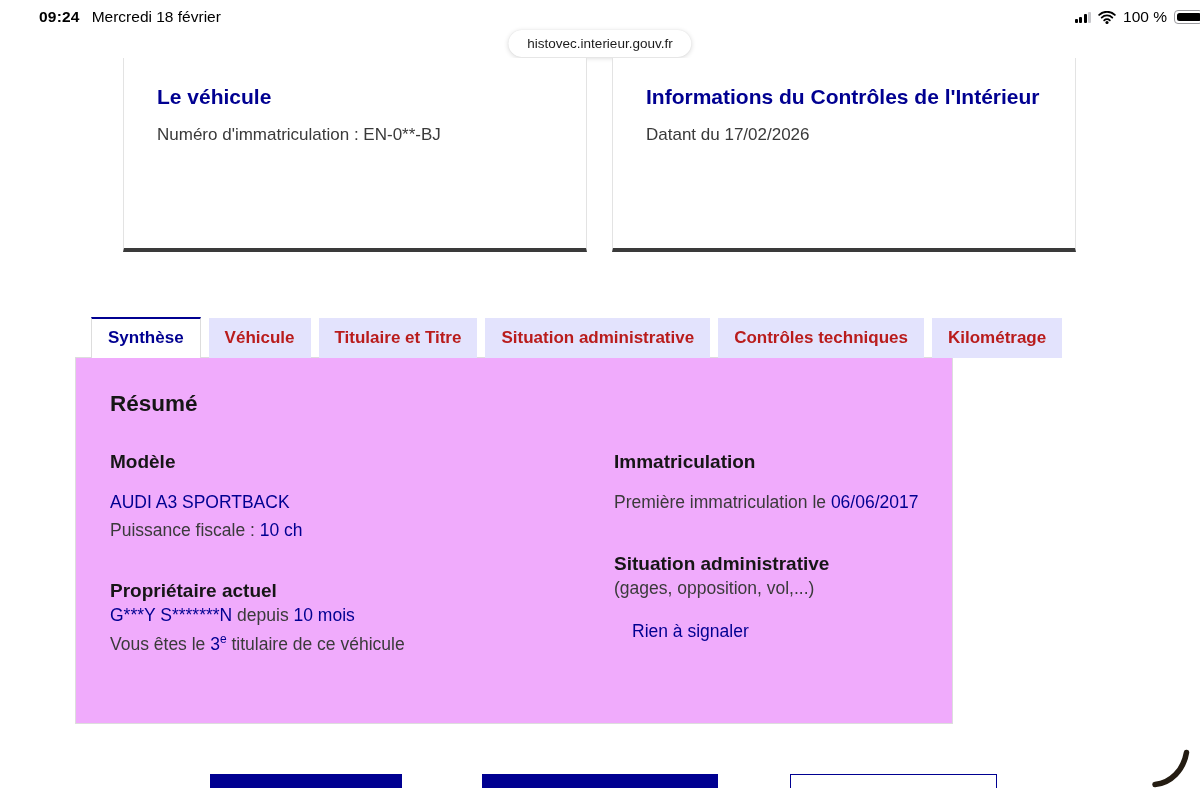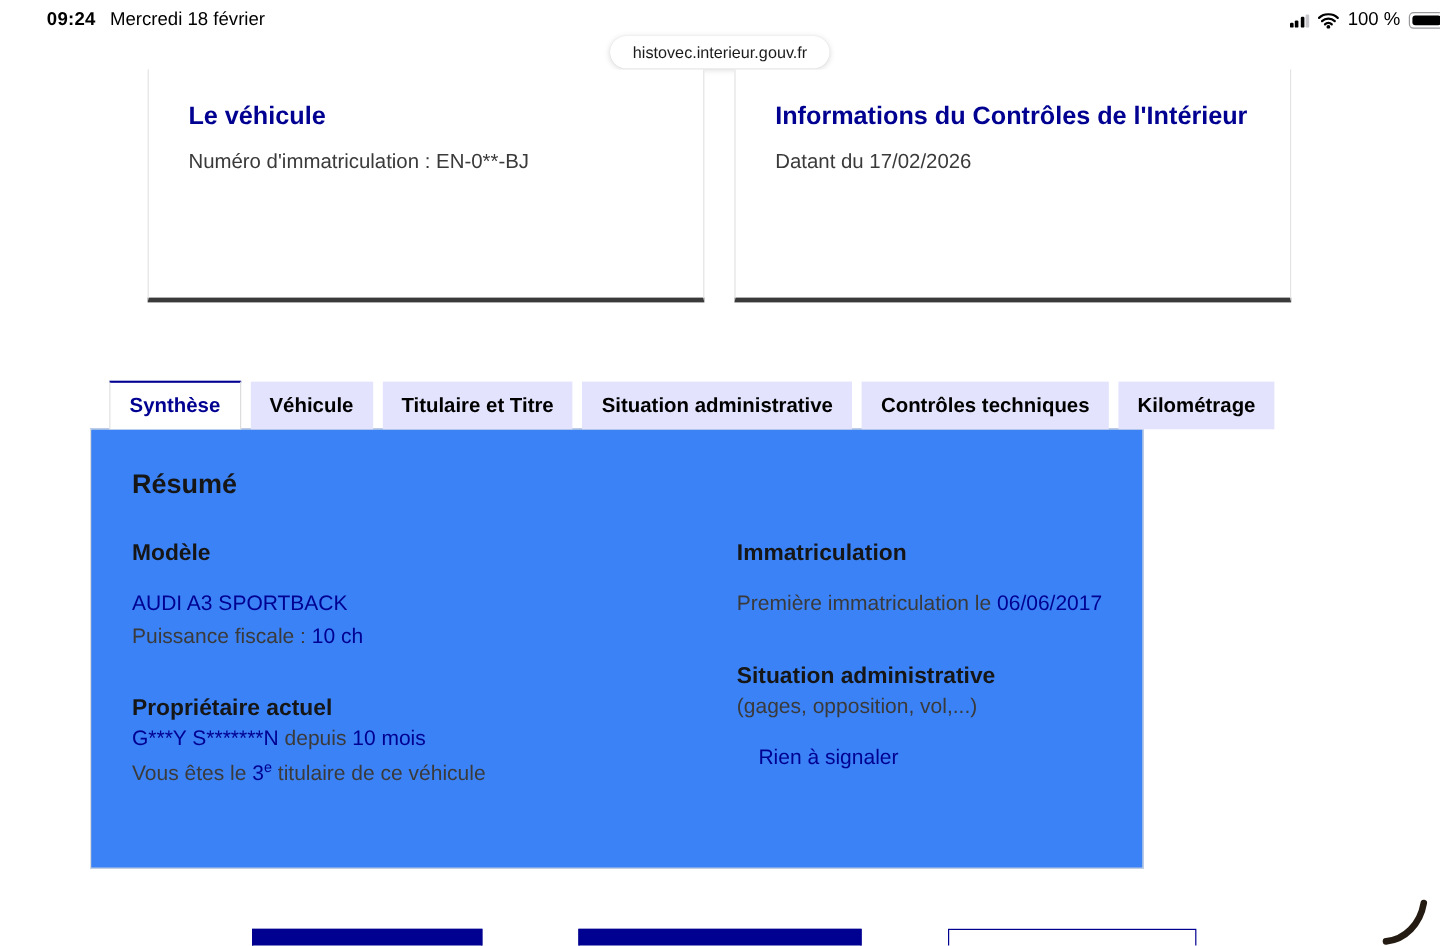--- a/index.html
+++ b/index.html
@@ -44,33 +44,33 @@
   .card h3 { margin:0; font-size:21px; line-height:1.38; font-weight:700; color:#000091; max-width:400px; }
   .card p { margin:13px 0 0; font-size:17px; color:#3a3a3a; }
 
   
   .tabs {
     position:absolute; top:317px; left:91px; width:1037px; height:41px;
     display:flex; gap:8px; overflow:hidden; z-index:2; align-items:flex-start;
   }
   .tab {
     flex:0 0 auto; white-space:nowrap; padding:0 16px; height:40px; line-height:40px;
-    margin-top:1px; background:#e3e3fd; color:#000000; font-weight:700; font-size:17px;
+    margin-top:1px; background:#e3e3fd; color:#b91c1c; font-weight:700; font-size:17px;
     cursor:pointer;
   }
   .tab.active {
     margin-top:0; height:41px; line-height:38px;
     background:#fff; color:#000091;
     border-top:2px solid #000091; border-left:1px solid #dddddd; border-right:1px solid #dddddd;
   }
 
   
   .panel {
     position:absolute; top:357px; left:75px; width:878px; height:367px;
-    background:#3b82f6; border:1px solid #dddddd; z-index:1;
+    background:#f0abfc; border:1px solid #dddddd; z-index:1;
   }
   .panel-title { position:absolute; left:34px; top:33px; margin:0; font-size:22.5px; font-weight:700; color:#161616; }
   .col { position:absolute; top:93px; width:470px; }
   .col-left { left:34px; }
   .col-right { left:538px; }
   .sec-h { margin:0; font-size:19px; font-weight:700; color:#161616; }
   .sec-h.mt { margin-top:36px; }
   .line { margin:0; font-size:17.5px; color:#3a3a3a; line-height:1.58; }
   .line.first { margin-top:16px; }
   .blue { color:#000091; }

